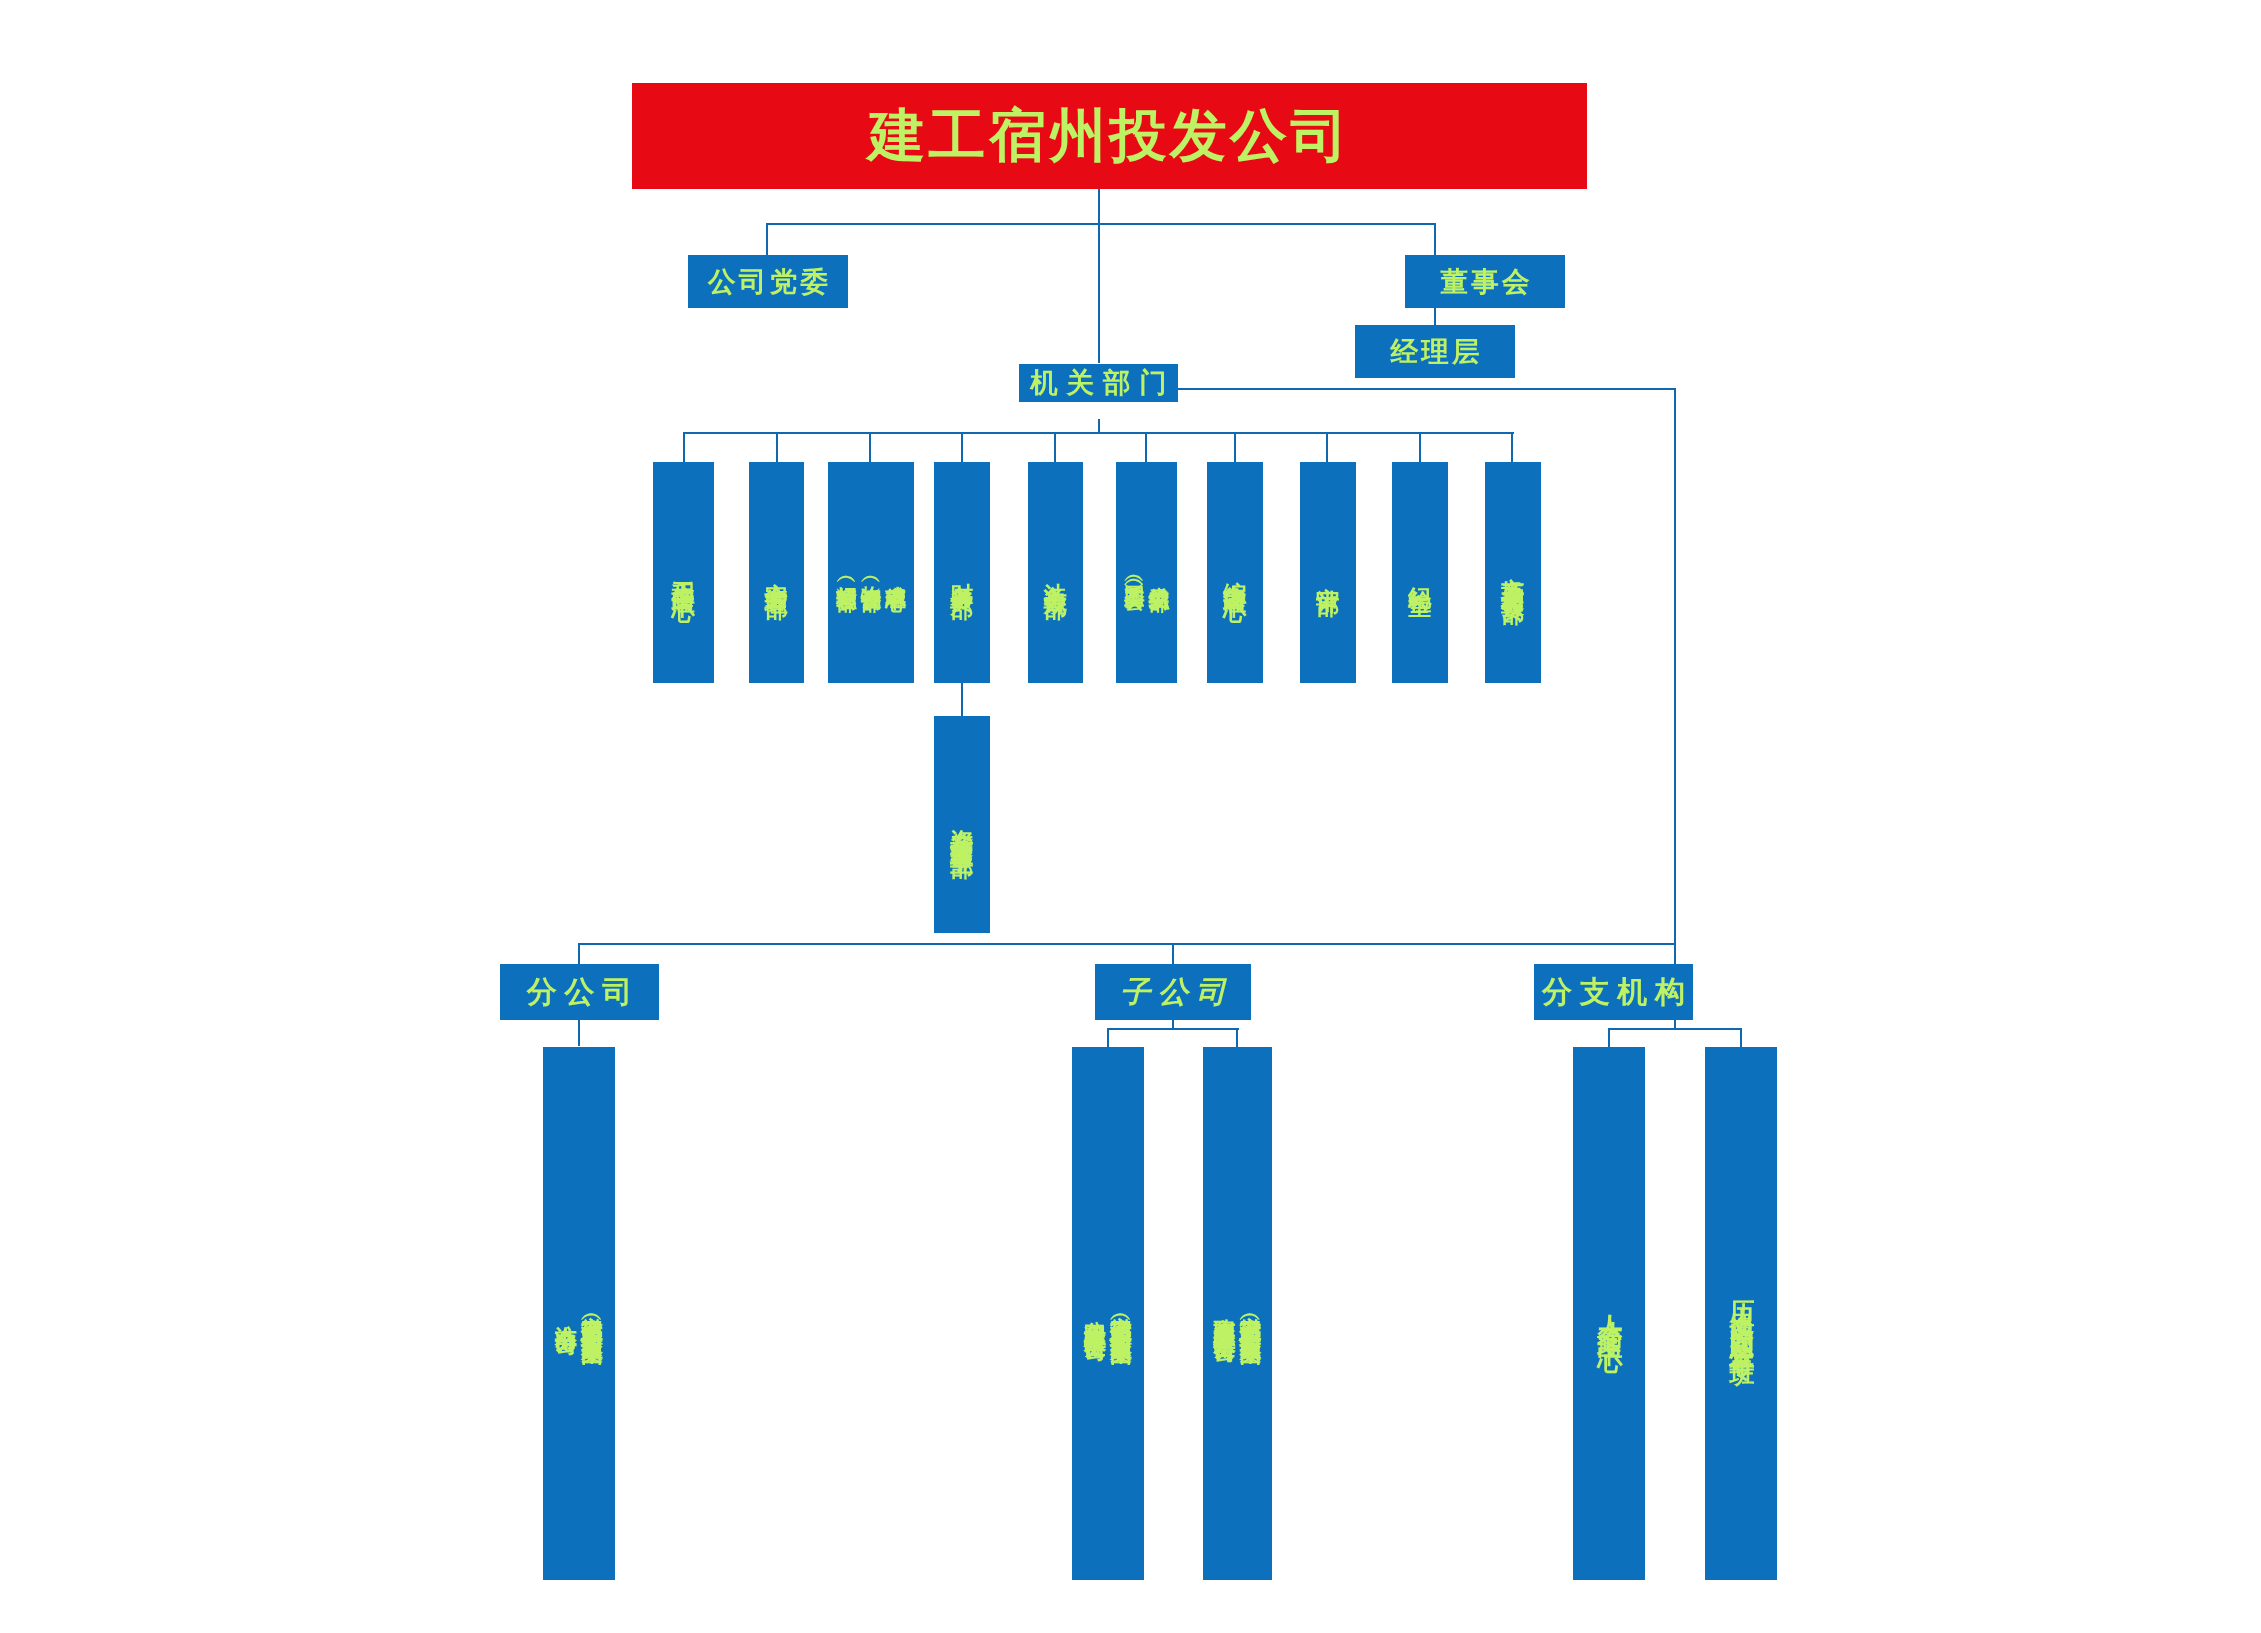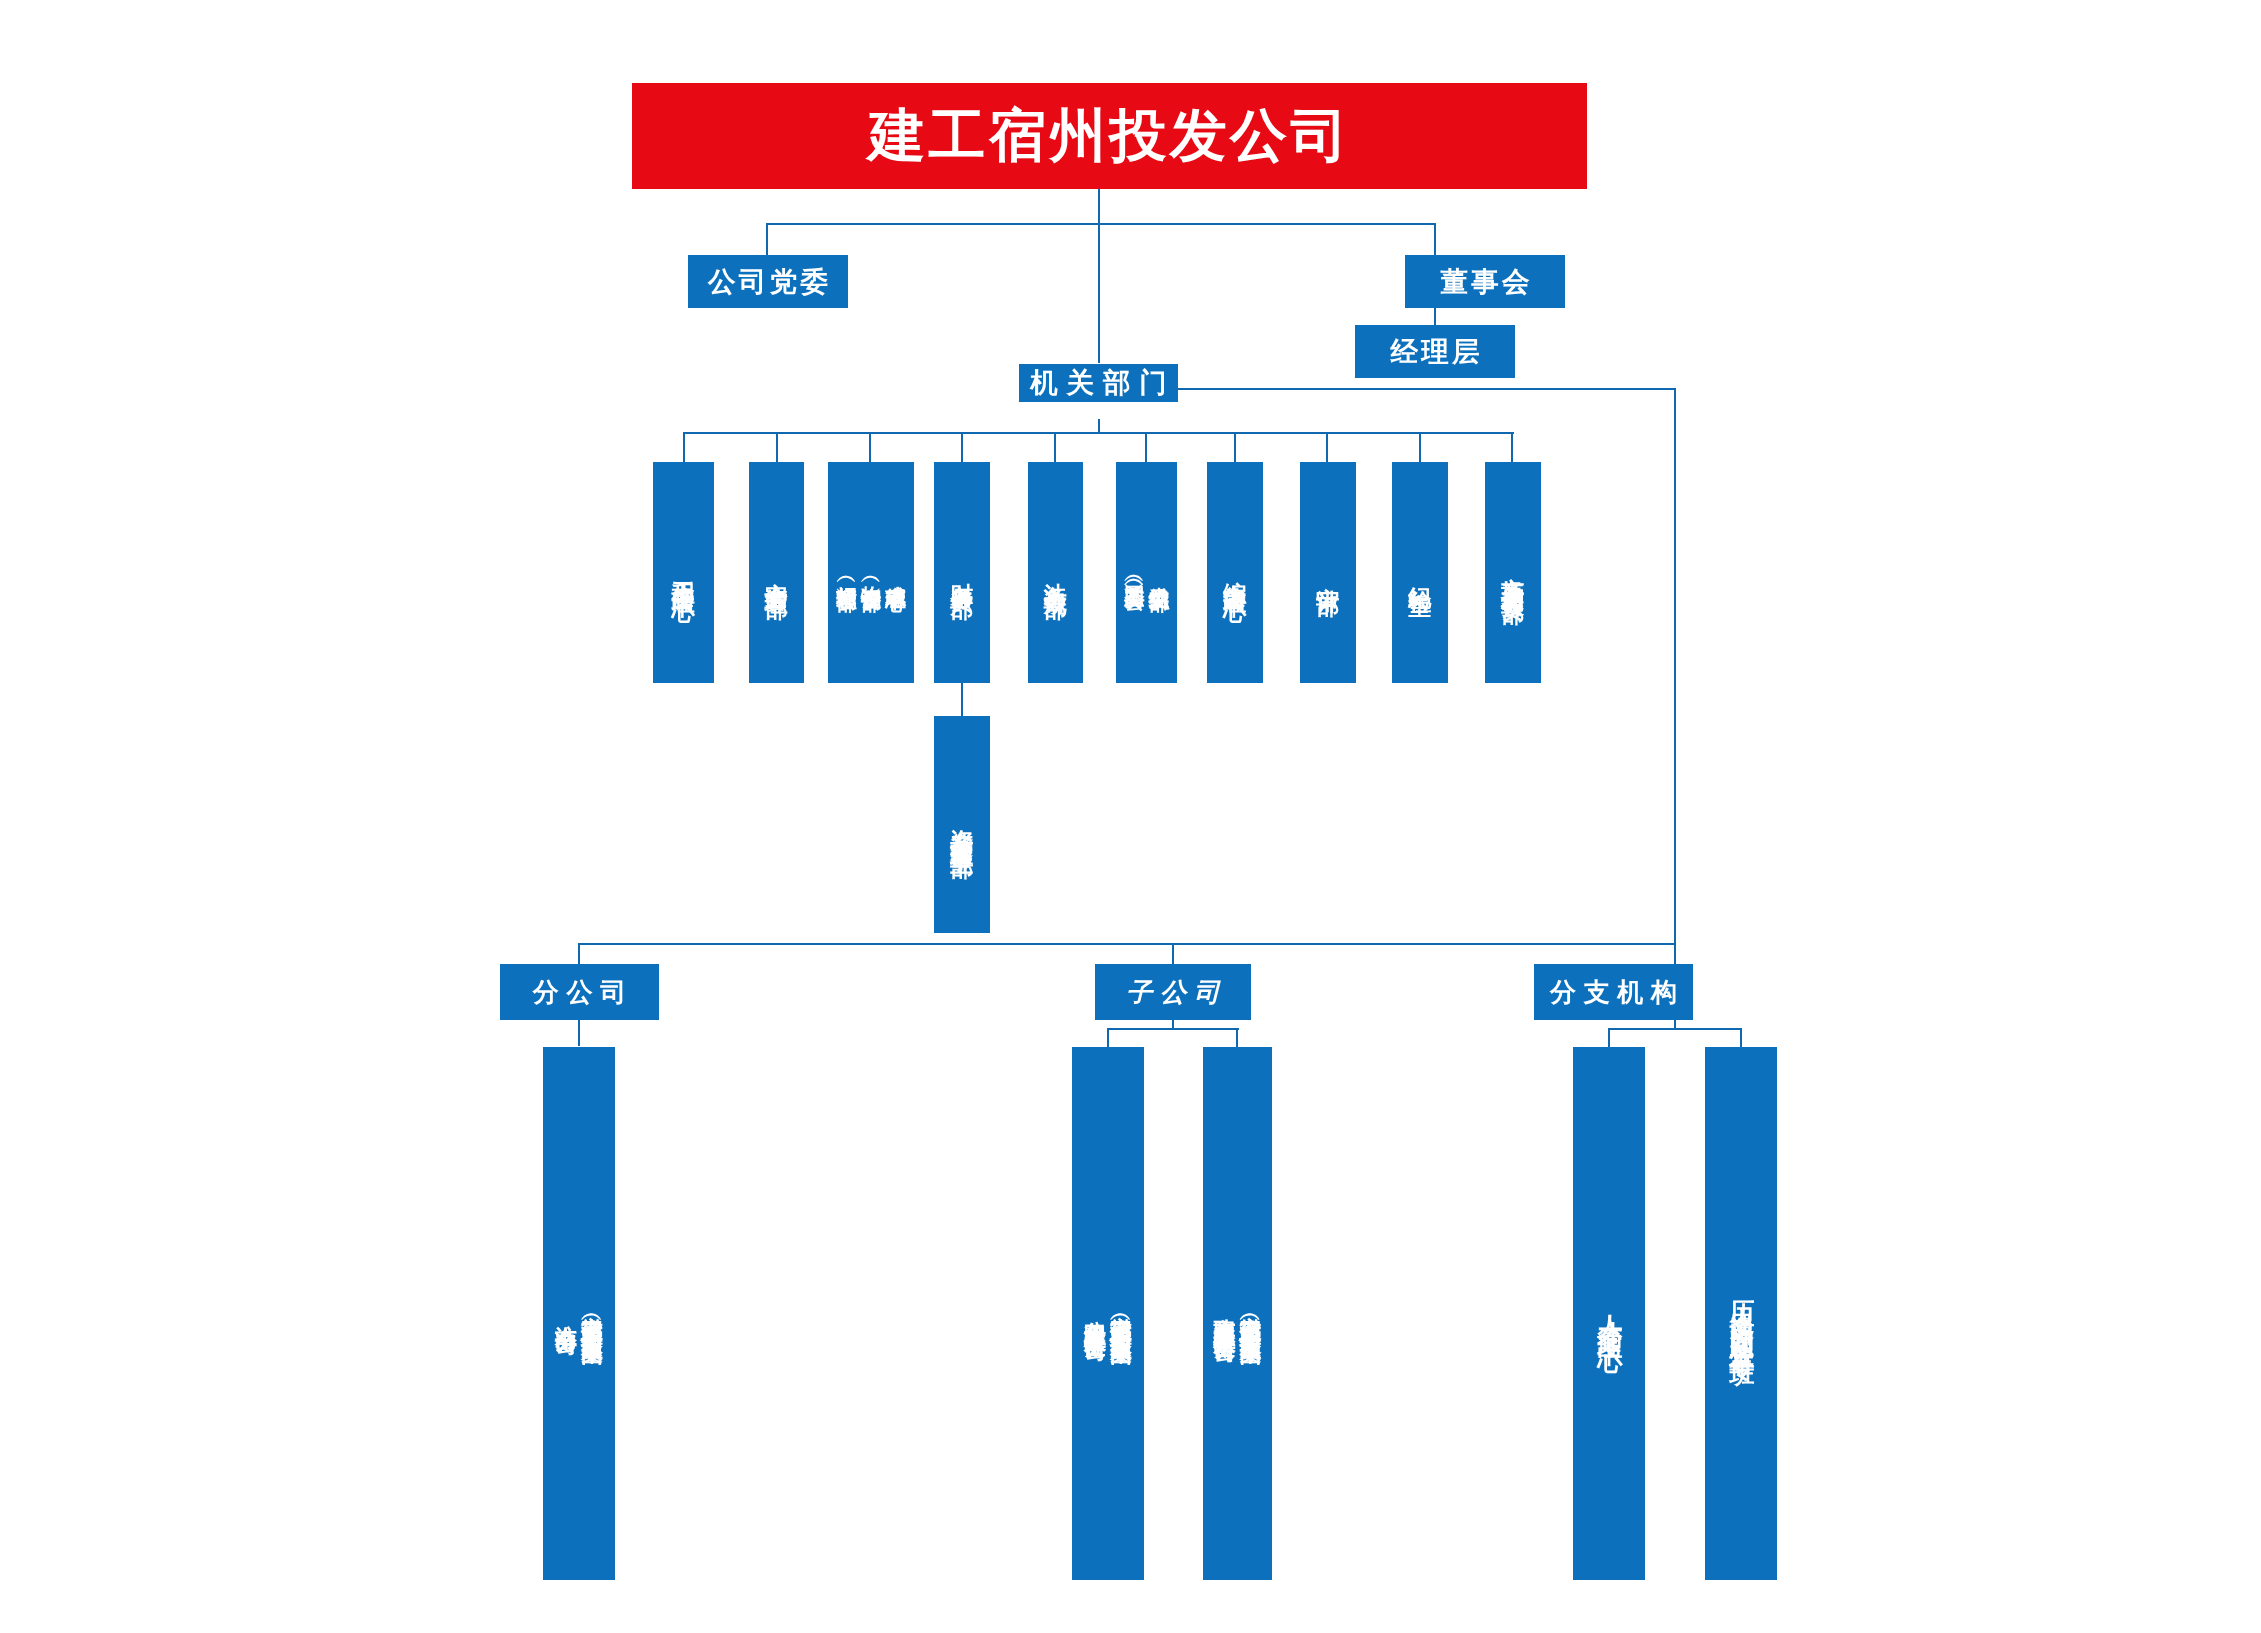--- a/index.html
+++ b/index.html
@@ -9,35 +9,35 @@
     background:#ffffff;
     font-family:"DejaVu Sans",sans-serif;
     overflow:hidden;
   }
   .line{position:absolute;background:#0f68b0;}
   .h{height:2.2px;}
   .v{width:2.2px;}
   .box{
     position:absolute;
     background:#0c70bc;
-    color:#ffffff;
+    color:#bef264;
     font-weight:700;
     display:flex;
     align-items:center;
     justify-content:center;
     text-align:center;
   }
   .banner{
     background:#e70a14;
     font-size:57px;
     letter-spacing:3.3px;
   }
   .hbox{font-size:27.5px;letter-spacing:3.3px;text-indent:3.3px;}
   .hbox-wide{font-size:27.5px;letter-spacing:8.8px;text-indent:8.8px;}
-  .cat{font-size:26px;letter-spacing:7.7px;text-indent:7.7px;}
+  .cat{font-size:30px;letter-spacing:7.7px;text-indent:7.7px;}
   
   .vbox{
     display:flex;
     flex-direction:row-reverse;
     align-items:center;
     justify-content:center;
   }
   .vcol{
     writing-mode:vertical-rl;
     text-orientation:mixed;

